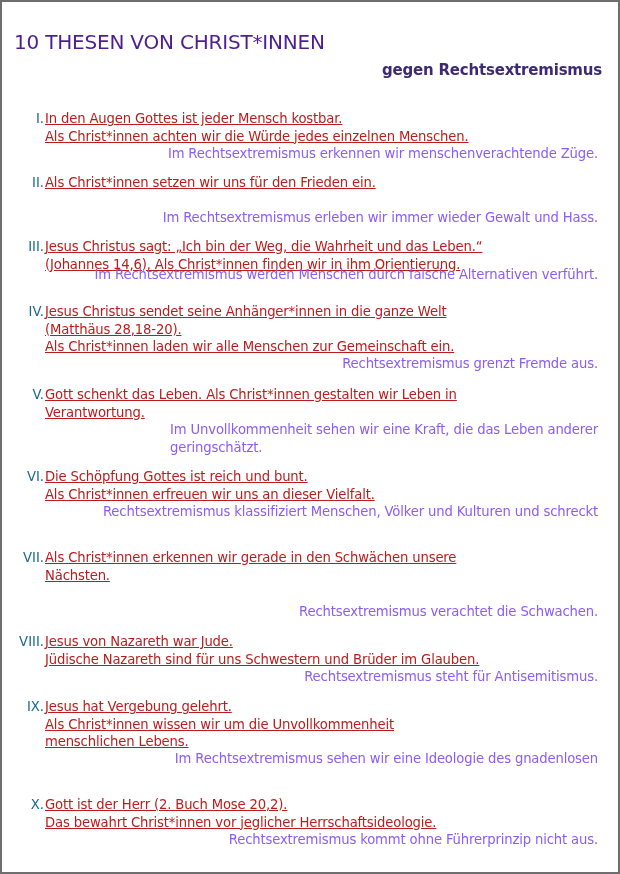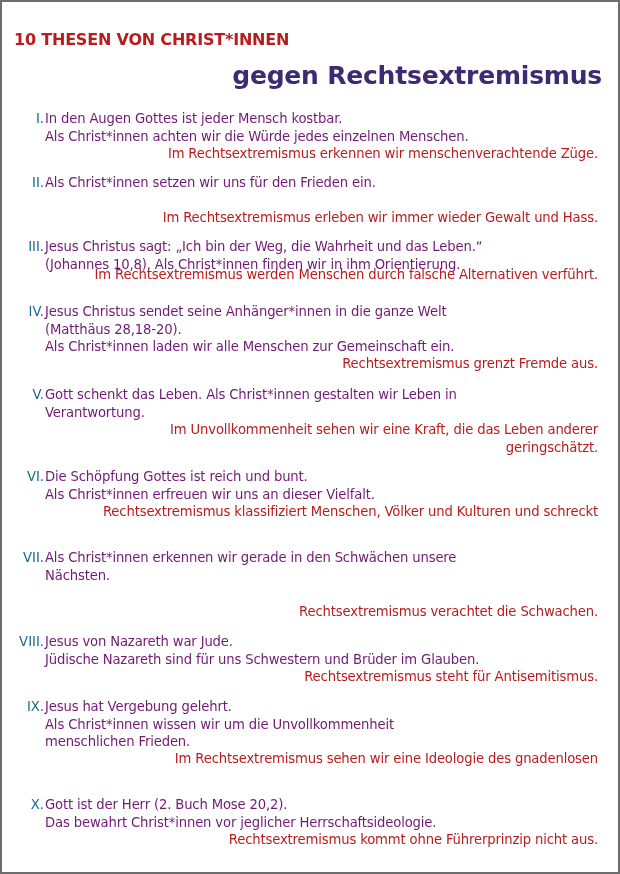--- a/index.html
+++ b/index.html
@@ -9,46 +9,46 @@
       font-family: "DejaVu Sans", sans-serif;
     }
     .page {
       position: relative;
       width: 616px; height: 870px;
       border: 2px solid #6e6e6e;
       background: #ffffff;
     }
     .title {
       position: absolute; left: 12px; top: 28px;
-      font-size: 16px; font-weight: bold; letter-spacing: -0.2px;
-      color: #b91c1c; white-space: nowrap;
+      font-size: 20px; font-weight: normal; letter-spacing: -0.2px;
+      color: #4c1d95; white-space: nowrap;
       font-family: "DejaVu Sans", sans-serif;
     }
     .subtitle {
       position: absolute; right: 16px; top: 59px;
-      font-size: 25px; font-weight: bold; letter-spacing: -0.2px;
+      font-size: 15px; font-weight: bold; letter-spacing: -0.2px;
       color: #3d2a72; white-space: nowrap; margin-left: 22px;
     }
     .thesis {
       position: absolute; left: 0; width: 616px;
     }
     .num {
       position: absolute; left: 10px; top: 0;
       width: 32px; text-align: right;
       font-size: 13.2px; line-height: 17.5px; color: #17688f;
     }
     .body {
       position: absolute; left: 43px; top: 0;
-      font-size: 13.2px; line-height: 17.5px; color: #701a75;
-      white-space: nowrap; letter-spacing: -0.15px;
+      font-size: 13.2px; line-height: 17.5px; color: #b91c1c;
+      white-space: nowrap; letter-spacing: -0.15px; text-decoration: underline;
     }
     .rx {
       position: absolute; right: 20px;
-      font-size: 13.2px; line-height: 17.5px; color: #b91c1c;
-      white-space: nowrap; text-align: right; letter-spacing: -0.15px;
+      font-size: 13.2px; line-height: 17.5px; color: #8b5cf6;
+      white-space: nowrap; letter-spacing: -0.15px;
     }
     .line { display: block; }
   </style>
 </head>
 <body>
 
 <div class="page">
   <div class="title">10 THESEN VON CHRIST*INNEN</div>
   <div class="subtitle">gegen Rechtsextremismus</div>
 
@@ -70,21 +70,21 @@
     </div>
     <div class="rx" style="top:35px">
       <span class="line">Im Rechtsextremismus erleben wir immer wieder Gewalt und Hass.</span>
     </div>
   </div>
 
   <div class="thesis" style="top:236px">
     <span class="num">III.</span>
     <div class="body">
       <span class="line">Jesus Christus sagt: „Ich bin der Weg, die Wahrheit und das Leben.“</span>
-      <span class="line">(Johannes 10,8). Als Christ*innen finden wir in ihm Orientierung.</span>
+      <span class="line">(Johannes 14,6). Als Christ*innen finden wir in ihm Orientierung.</span>
     </div>
     <div class="rx" style="top:28px">
       <span class="line">Im Rechtsextremismus werden Menschen durch falsche Alternativen verführt.</span>
     </div>
   </div>
 
   <div class="thesis" style="top:301px">
     <span class="num">IV.</span>
     <div class="body">
       <span class="line">Jesus Christus sendet seine Anhänger*innen in die ganze Welt</span>
@@ -139,21 +139,21 @@
     <div class="rx" style="top:35px">
       <span class="line">Rechtsextremismus steht für Antisemitismus.</span>
     </div>
   </div>
 
   <div class="thesis" style="top:696px">
     <span class="num">IX.</span>
     <div class="body">
       <span class="line">Jesus hat Vergebung gelehrt.</span>
       <span class="line">Als Christ*innen wissen wir um die Unvollkommenheit</span>
-      <span class="line">menschlichen Frieden.</span>
+      <span class="line">menschlichen Lebens.</span>
     </div>
     <div class="rx" style="top:52px">
       <span class="line">Im Rechtsextremismus sehen wir eine Ideologie des gnadenlosen</span>
     </div>
   </div>
 
   <div class="thesis" style="top:794px">
     <span class="num">X.</span>
     <div class="body">
       <span class="line">Gott ist der Herr (2. Buch Mose 20,2).</span>

